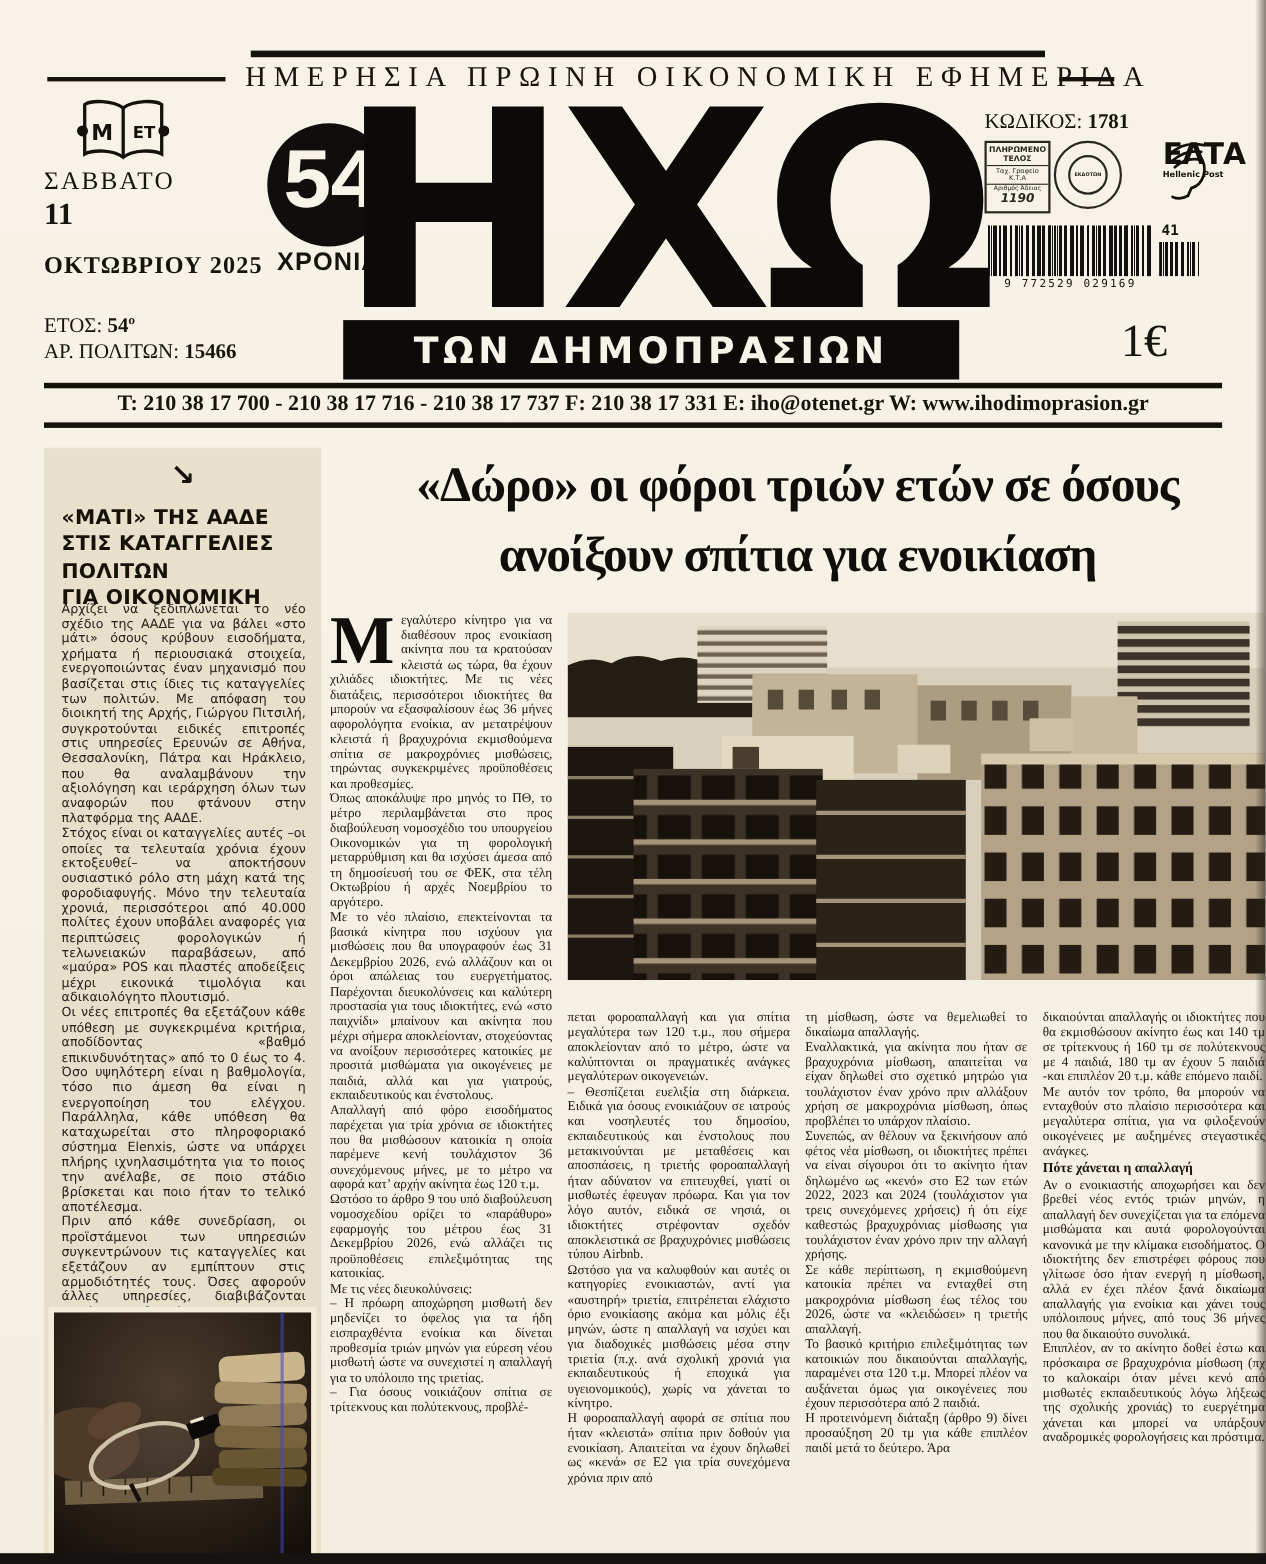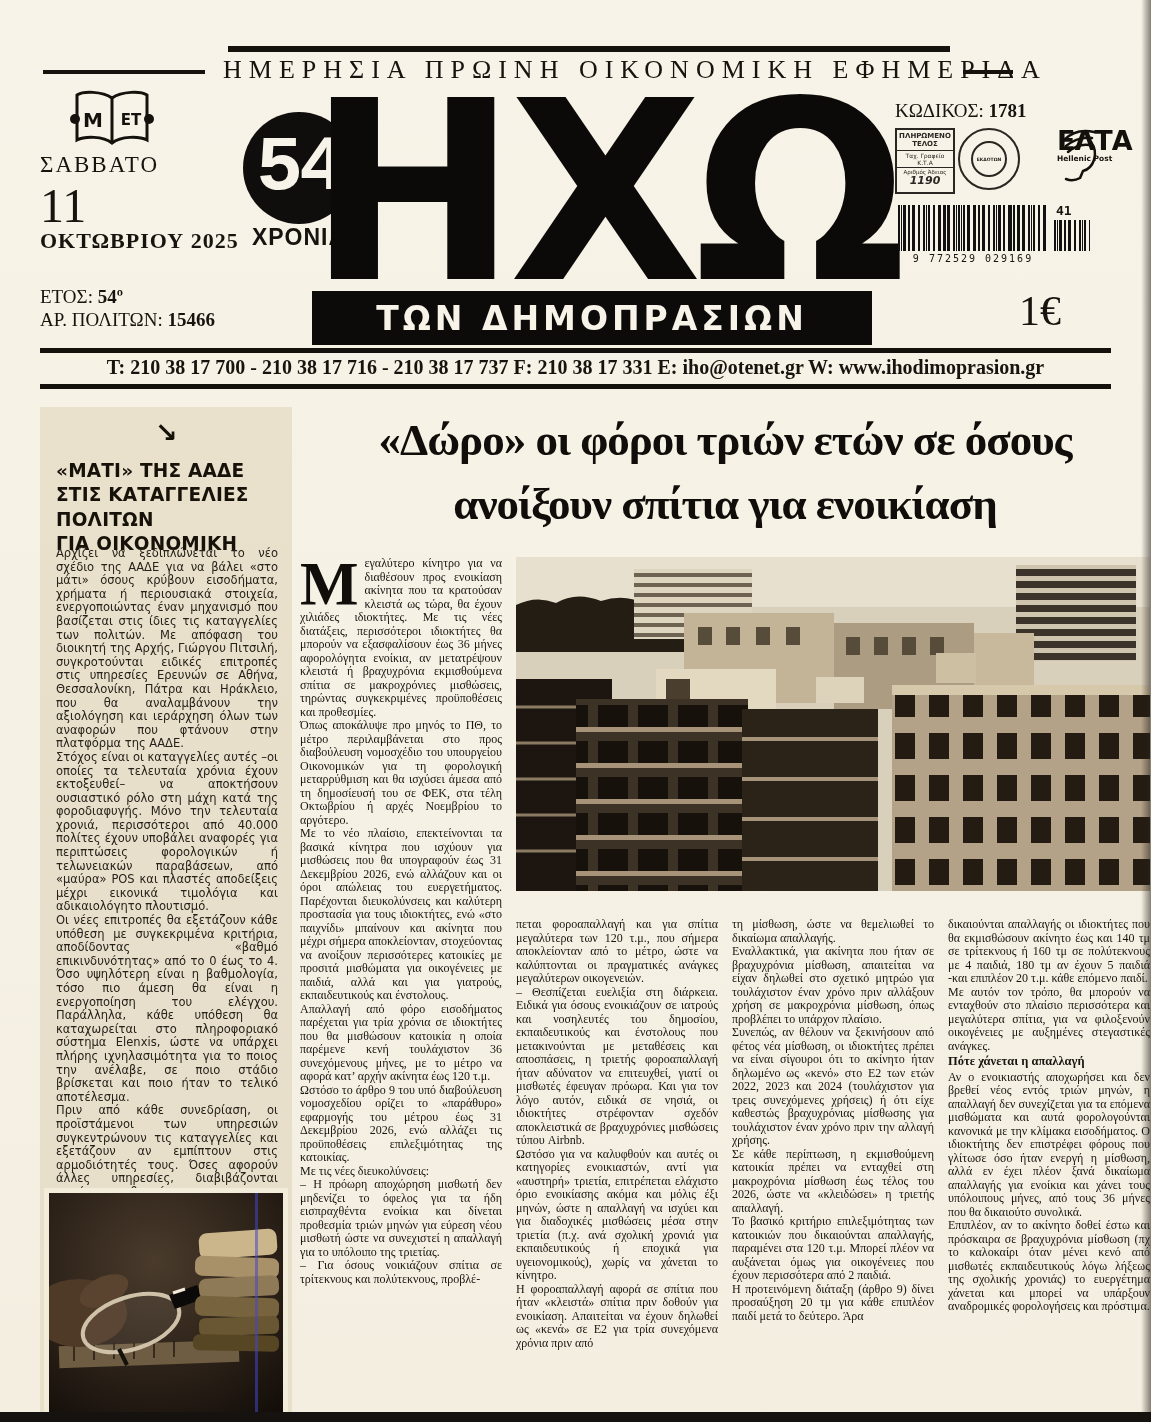--- a/index.html
+++ b/index.html
@@ -5,21 +5,21 @@
   html,body{margin:0;padding:0;background:#888;}
   .page{position:relative;width:1151px;height:1422px;margin:0 auto;overflow:hidden;
         background:linear-gradient(180deg,#f7f3e8 0%,#f5f1e4 55%,#f3eee0 100%);
         font-family:"Liberation Serif",serif;color:#17130e;}
   .abs{position:absolute;}
   
   .toprule{background:#15110d;height:6px;}
   .tagline{font-size:26px;letter-spacing:7px;color:#18130f;text-align:center;white-space:nowrap;}
   .dash{background:#15110d;height:4px;}
   .day{font-size:23px;letter-spacing:2px;}
-  .bignum{font-size:48px;font-weight:normal;line-height:1;}
+  .bignum{font-size:28px;font-weight:bold;line-height:1;}
   .daterest{font-size:22px;font-weight:bold;letter-spacing:1px;}
   .metaline{font-size:19px;}
   .metaline b{font-weight:bold;}
   .badge{width:112px;height:112px;background:#100e0c;border-radius:50%;display:flex;align-items:center;justify-content:center;}
   .badge span{color:#f7f3e8;font-family:Liberation Mono, monospace;font-weight:bold;font-size:78px;letter-spacing:-4px;}
   .badge-label{font-family:Liberation Sans, sans-serif;font-weight:bold;font-size:23px;letter-spacing:1px;text-align:center;}
   .brand{font-family:"DejaVu Sans",sans-serif;font-weight:bold;font-size:250px;line-height:1;letter-spacing:-8px;color:#0c0a08;white-space:nowrap;}
   .subtitle-bar{background:#0d0b09;color:#f7f3e8;display:flex;align-items:center;justify-content:center;
       font-family:"DejaVu Sans",sans-serif;font-weight:bold;font-size:33px;letter-spacing:4px;}
   .kodikos{font-size:19px;text-align:left;}

